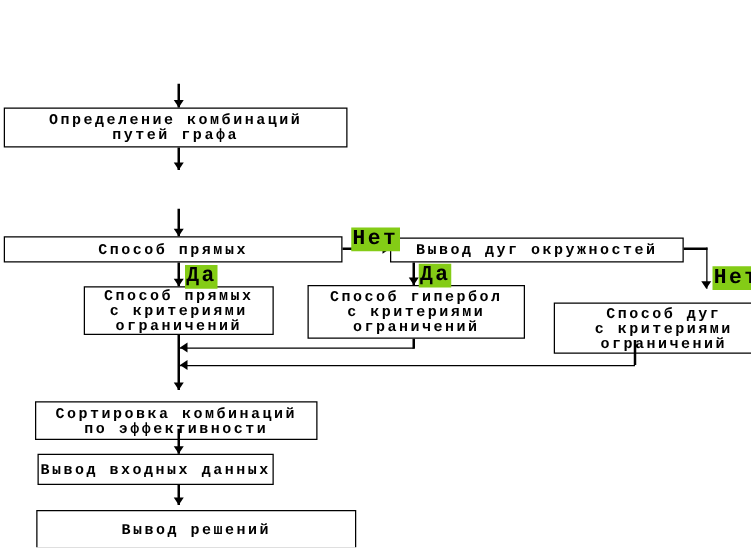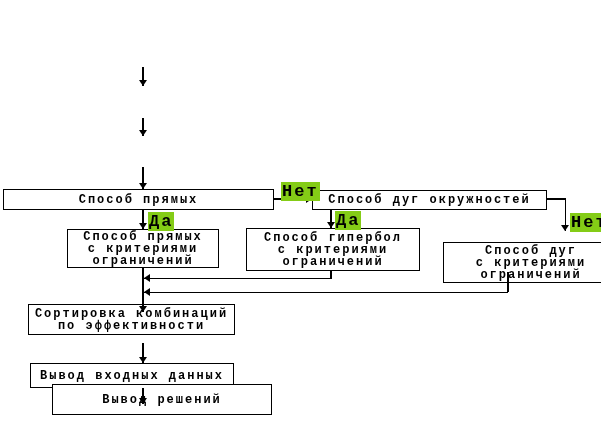--- a/index.html
+++ b/index.html
@@ -58,44 +58,46 @@
     background: #84cc16;
     padding: 0 1px;
   }
 </style>
 </head>
 <body>
 
 <div id="canvas">
 
 
+  <div class="node" style="left:3px; top:86px; width:275px; height:32px;">Определение комбинаций
+путей графа</div>
 
 
   <div class="node" style="left:3px; top:189px; width:271px; height:21px;">Способ прямых</div>
 
-  <div class="node" style="left:312px; top:190px; width:235px; height:20px;">Способ дуг окружностей</div>
+  <div class="node" style="left:312px; top:190px; width:235px; height:20px;">Вывод дуг окружностей</div>
 
   <div class="node" style="left:67px; top:229px; width:152px; height:39px;">Способ прямых
 с критериями
 ограничений</div>
 
   <div class="node" style="left:246px; top:228px; width:174px; height:43px;">Способ гипербол
 с критериями
 ограничений</div>
 
   <div class="node" style="left:443px; top:242px; width:176px; height:41px;">Способ дуг
 с критериями
 ограничений</div>
 
-  <div class="node" style="left:28px; top:304px; width:207px; height:31px;">Сортировка комбинаций
+  <div class="node" style="left:28px; top:321px; width:226px; height:31px;">Сортировка комбинаций
 по эффективности</div>
 
-  <div class="node" style="left:30px; top:363px; width:204px; height:25px;">Вывод входных данных</div>
+  <div class="node" style="left:30px; top:363px; width:189px; height:25px;">Вывод входных данных</div>
 
-  <div class="node" style="left:29px; top:384px; width:220px; height:31px;margin-left:23px;">Вывод решений</div>
+  <div class="node" style="left:29px; top:408px; width:256px; height:31px;">Вывод решений</div>
 
   <div class="vline" style="left:142px; top:67px; height:19px;"></div>
   <div class="vline" style="left:142px; top:118px; height:18px;"></div>
   <div class="vline" style="left:142px; top:167px; height:22px;"></div>
 
   <div class="hline" style="left:274px; top:198px; width:38px;"></div>
 
   <div class="vline" style="left:142px; top:210px; height:19px;"></div>
 
   <div class="vline" style="left:330px; top:210px; height:18px;"></div>

